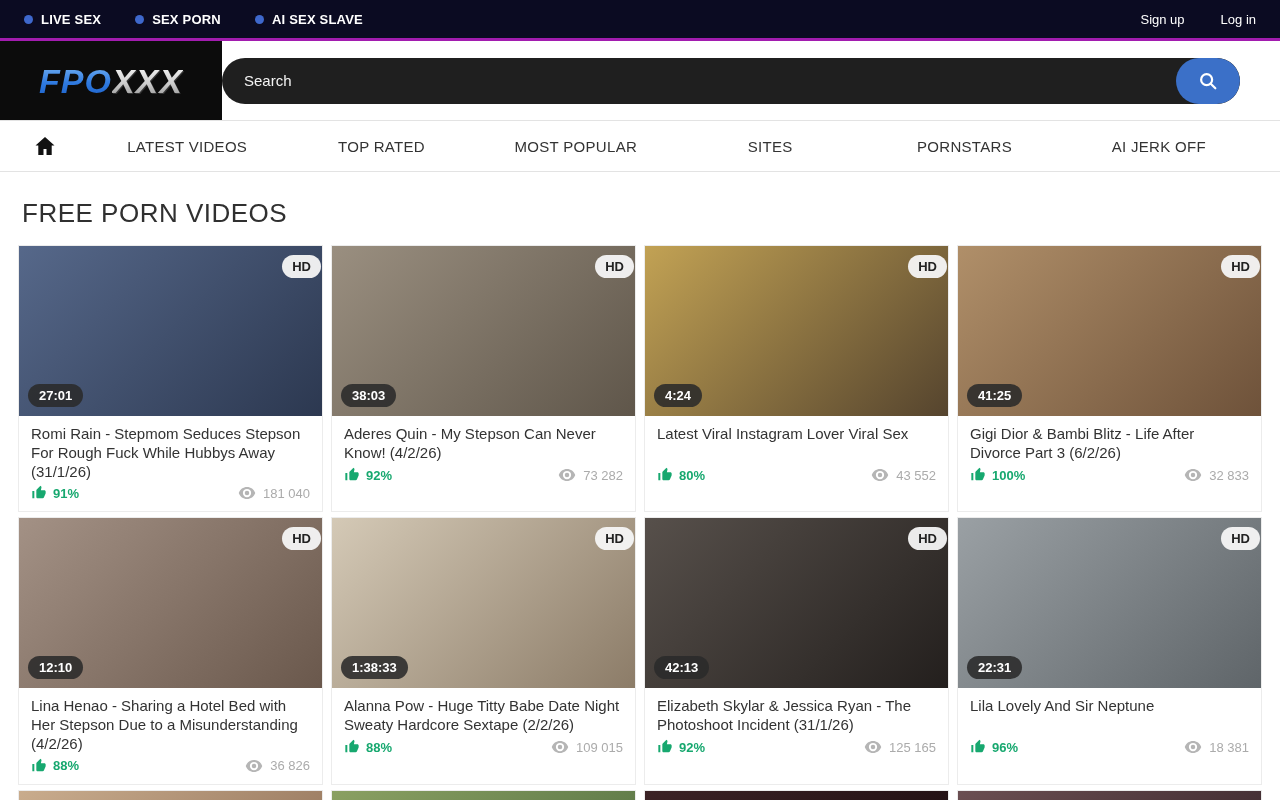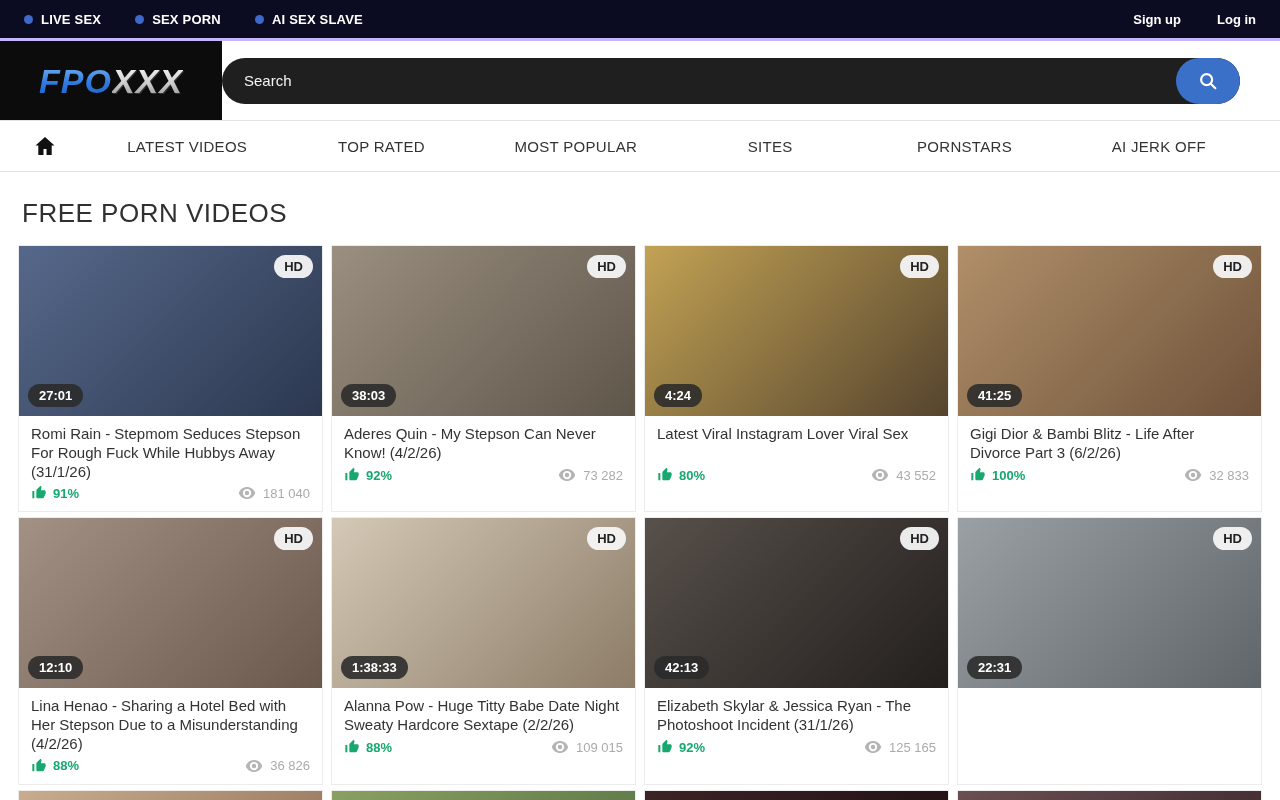--- a/index.html
+++ b/index.html
@@ -1,27 +1,27 @@
 <!DOCTYPE html>
 <html><head>
 <meta charset="utf-8">
 <style>
   * { margin: 0; padding: 0; box-sizing: border-box; }
   html, body { width: 1280px; height: 800px; overflow: hidden; background: #fff;
     font-family: "Liberation Sans", sans-serif; }
 
   
-  .topbar { height: 41px; background: #0b0b22; border-bottom: 3px solid #c4b5fd;
+  .topbar { height: 41px; background: #0b0b22; border-bottom: 3px solid #a21caf;
     display: flex; align-items: center; justify-content: space-between; padding: 0 24px; }
   .topbar-left { display: flex; align-items: center; gap: 34px; }
   .toplink { display: flex; align-items: center; gap: 8px; color: #fff; font-size: 13px;
     font-weight: 700; letter-spacing: .2px; cursor: pointer; text-decoration: none; }
   .dot { width: 9px; height: 9px; border-radius: 50%; background: #3e68cc; display: inline-block; }
   .topbar-right { display: flex; align-items: center; gap: 36px; }
-  .authlink { color: #fff; font-size: 13px; font-weight: 700; cursor: pointer; text-decoration: none; }
+  .authlink { color: #fff; font-size: 13px; font-weight: 400; cursor: pointer; text-decoration: none; }
 
   
   .header { height: 79px; background: #fff; display: flex; align-items: center; }
   .logo-block { width: 222px; height: 79px; background: #0c0c0c; display: flex;
     align-items: center; justify-content: center; flex: 0 0 auto; cursor: pointer; }
   .logo { font-size: 34px; font-weight: 700; font-style: italic; letter-spacing: 1px; line-height: 1; }
   .logo .p1 { background: linear-gradient(180deg, #7db9f5 0%, #2f7ae0 55%, #1b5fc7 100%);
     -webkit-background-clip: text; background-clip: text; color: transparent; }
   .logo .p2 { background: linear-gradient(180deg, #ffffff 0%, #cfcfcf 55%, #8f8f8f 100%);
     -webkit-background-clip: text; background-clip: text; color: transparent;
@@ -41,21 +41,21 @@
   .nav-item { flex: 1; text-align: center; font-size: 15px; color: #333; cursor: pointer;
     text-decoration: none; letter-spacing: .3px; }
 
   
   .main { padding: 0 18px; }
   .page-title { margin: 26px 4px 16px; font-size: 26px; font-weight: 400; color: #303030;
     letter-spacing: .5px; }
   .grid { display: grid; grid-template-columns: repeat(4, 1fr); column-gap: 8px; row-gap: 5px; }
   .card { display: block; text-decoration: none; border: 1px solid #ececec; background: #fff; cursor: pointer; }
   .thumb { position: relative; height: 170px; width: 100%; }
-  .hd-badge { position: absolute; top: 9px; right: 9px; background: rgba(246,246,246,.95);
+  .hd-badge { position: absolute; top: 9px; right: 1px; background: rgba(246,246,246,.95);
     color: #222; font-size: 13px; font-weight: 700; padding: 4px 10px; border-radius: 13px; }
   .dur-badge { position: absolute; bottom: 9px; left: 9px; background: rgba(42,42,42,.88);
     color: #fff; font-size: 13px; font-weight: 700; padding: 4px 11px; border-radius: 13px; }
   .info { padding: 9px 12px 10px; }
   .title { font-size: 15px; color: #333; line-height: 1.25; min-height: 38px; }
   .stats { display: flex; align-items: center; justify-content: space-between; margin-top: 4px; }
   .rating { display: flex; align-items: center; gap: 6px; color: #17a86f; font-size: 13px; font-weight: 600; }
   .views { display: flex; align-items: center; gap: 7px; color: #ababab; font-size: 13px; }
   svg { display: block; }
 </style>
@@ -306,20 +306,41 @@
           <span>125 165</span>
         </span>
       </div>
     </div>
   </a>
       <a class="card">
     <div class="thumb" style="background: linear-gradient(135deg, rgb(154, 160, 164), rgb(95, 101, 105));">
       <span class="hd-badge">HD</span>
       <span class="dur-badge">22:31</span>
     </div>
+    <div class="info">
+      <div class="title">Lila Lovely And Sir Neptune</div>
+      <div class="stats">
+        <span class="rating">
+          <span>
+            <svg width="16" height="16" viewBox="0 0 24 24" fill="#17a86f">
+              <path d="M2 20h3V9H2v11zm20-10c0-1.1-.9-2-2-2h-5.2l.9-4.4v-.3c0-.4-.2-.8-.4-1L14.2 1 8.6 6.6C8.2 7 8 7.5 8 8v10c0 1.1.9 2 2 2h7.5c.8 0 1.5-.5 1.8-1.2l2.6-6.1c.1-.2.1-.5.1-.7v-2z"></path>
+            </svg>
+          </span>
+          <span>96%</span>
+        </span>
+        <span class="views">
+          <span>
+            <svg width="18" height="14" viewBox="0 0 24 16" fill="#b5b5b5">
+              <path d="M12 0C7 0 2.7 3.1 1 8c1.7 4.9 6 8 11 8s9.3-3.1 11-8c-1.7-4.9-6-8-11-8zm0 13.5A5.5 5.5 0 1 1 12 2.5a5.5 5.5 0 0 1 0 11zM12 5a3 3 0 1 0 0 6 3 3 0 0 0 0-6z"></path>
+            </svg>
+          </span>
+          <span>18 381</span>
+        </span>
+      </div>
+    </div>
   </a>
       <a class="card">
     <div class="thumb" style="background: linear-gradient(135deg, rgb(201, 172, 141), rgb(138, 106, 82));">
       
       
     </div>
 
   </a>
       <a class="card">
     <div class="thumb" style="background: linear-gradient(135deg, rgb(138, 160, 98), rgb(78, 107, 63));">

